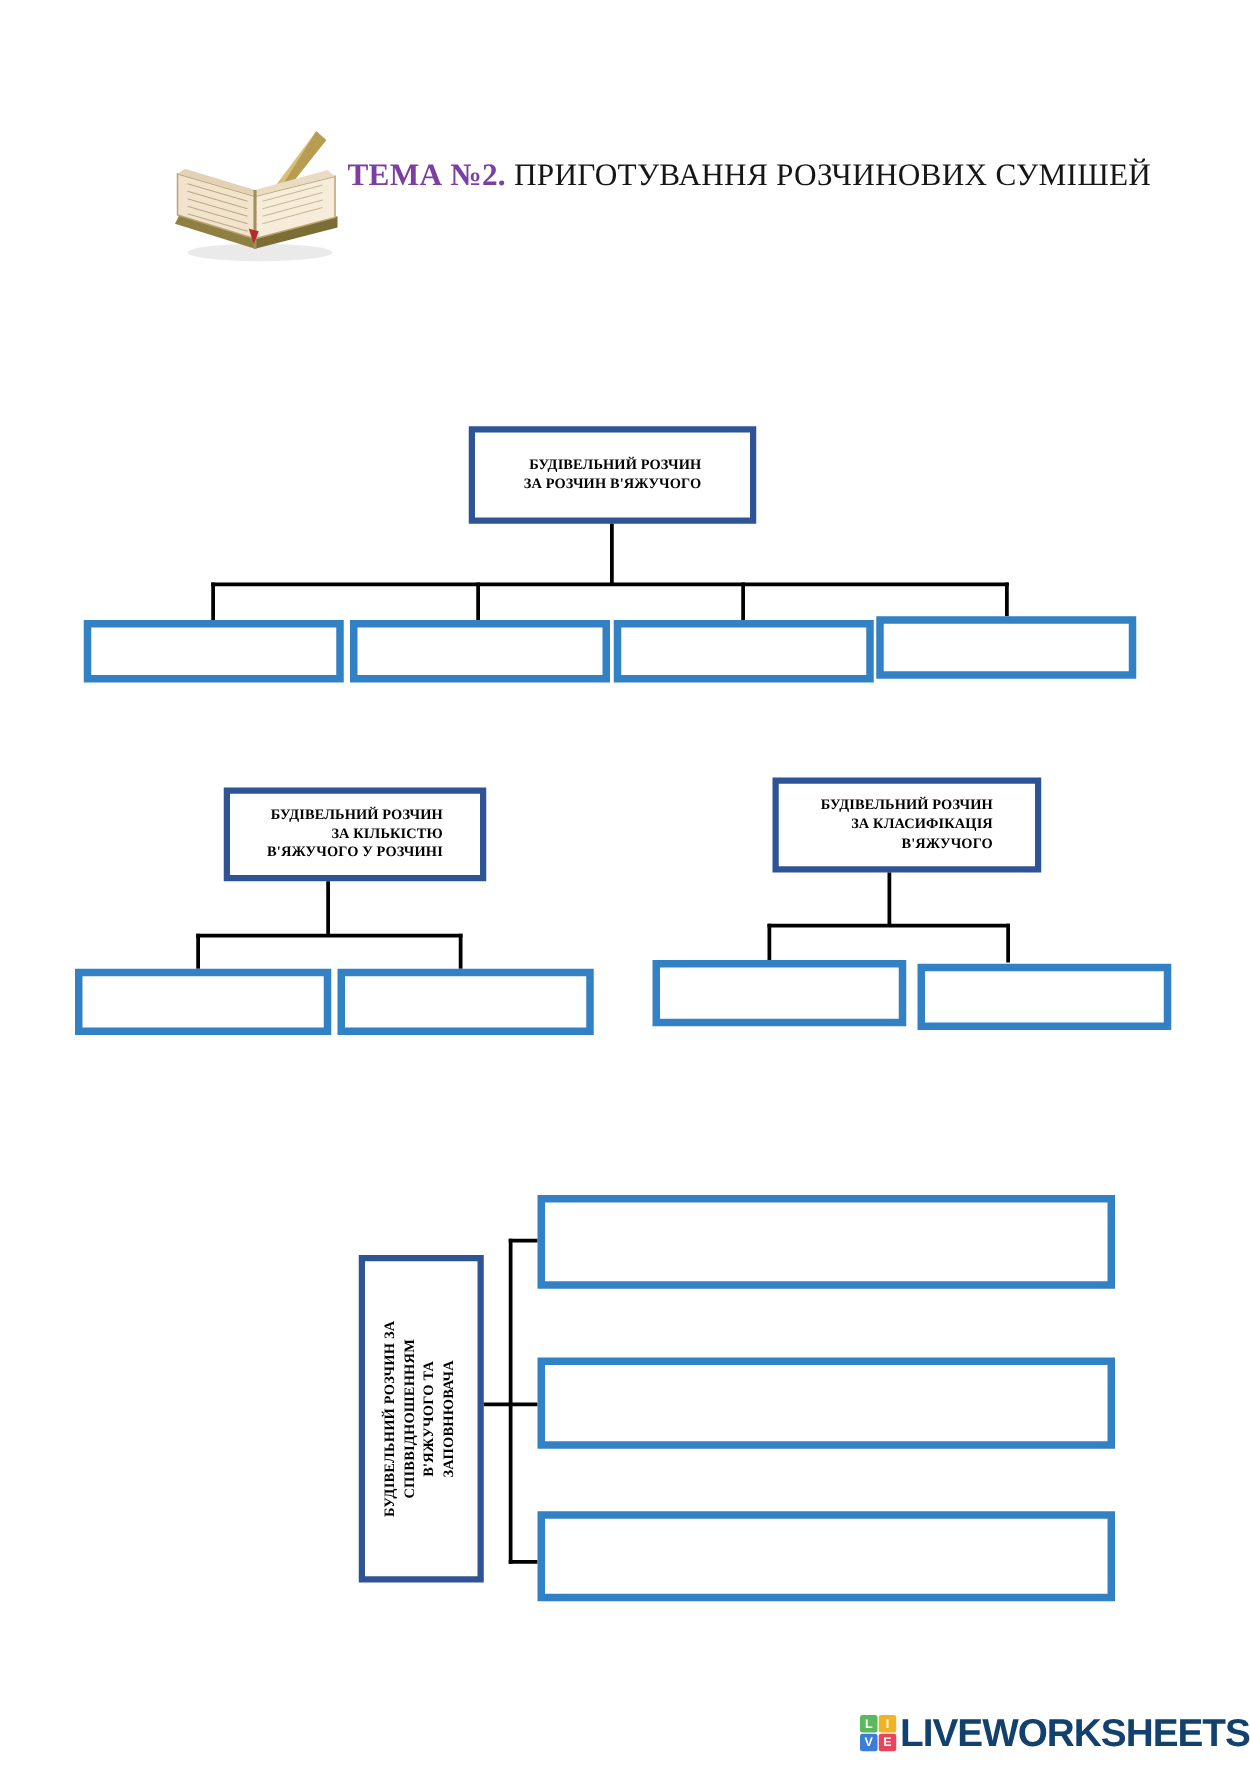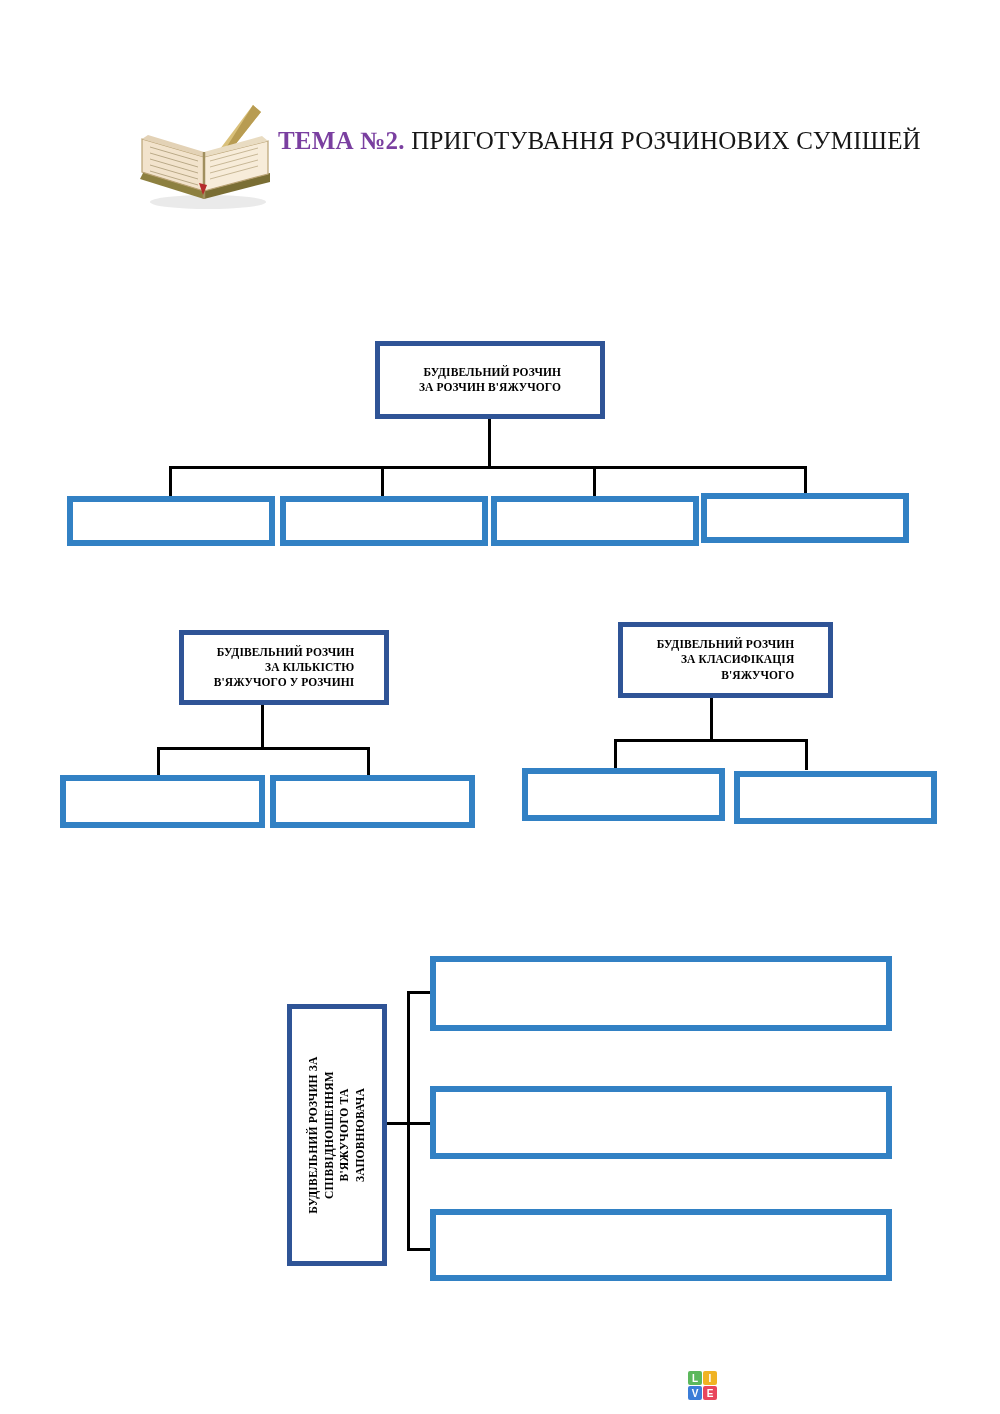--- a/index.html
+++ b/index.html
@@ -288,15 +288,16 @@
       <div class="logo-sq" style="background:#F0B323;">
           <span>I</span>
         </div>
       <div class="logo-sq" style="background:#3B7DD8;">
           <span>V</span>
         </div>
       <div class="logo-sq" style="background:#E8455C;">
           <span>E</span>
         </div>
     </div>
+    <div class="logo-word">LIVEWORKSHEETS</div>
   </div>
 
 </div>
 
 </body></html>

